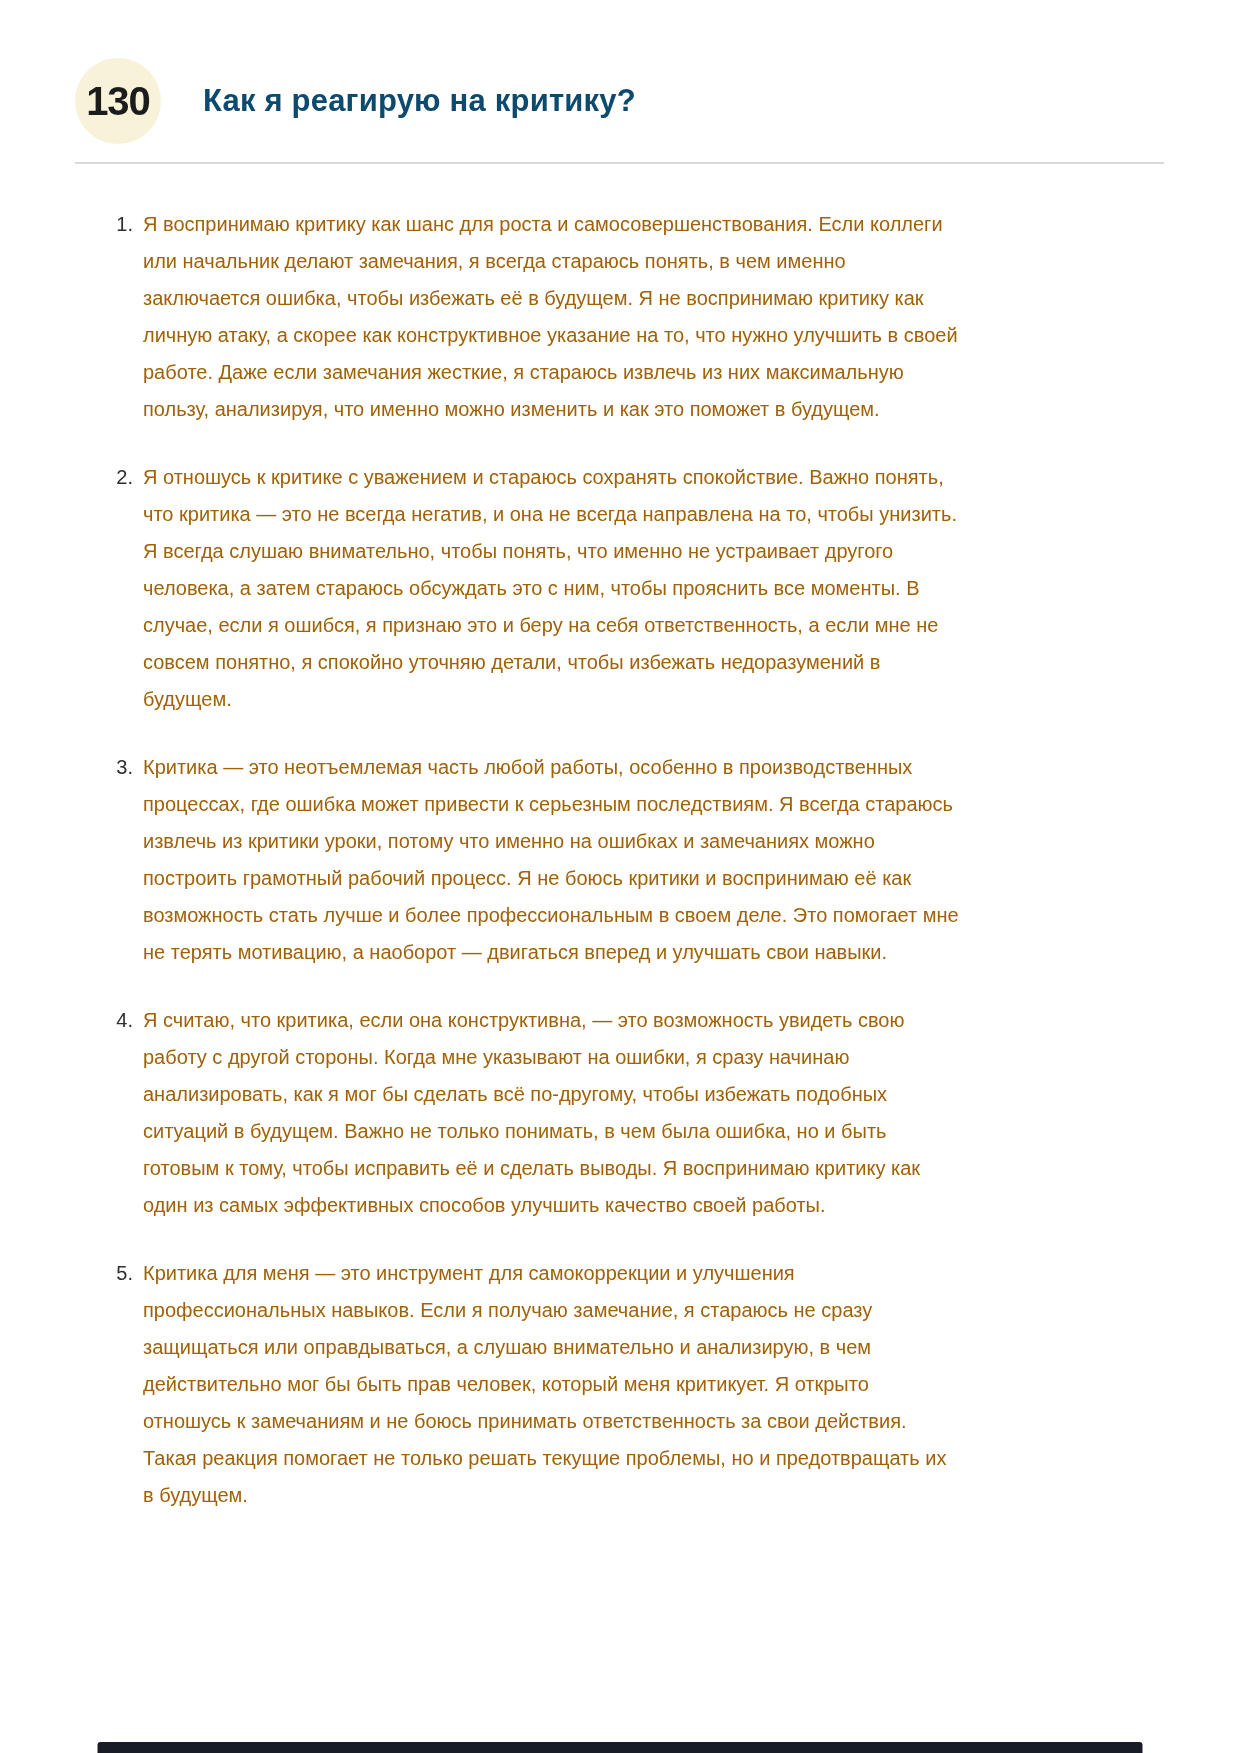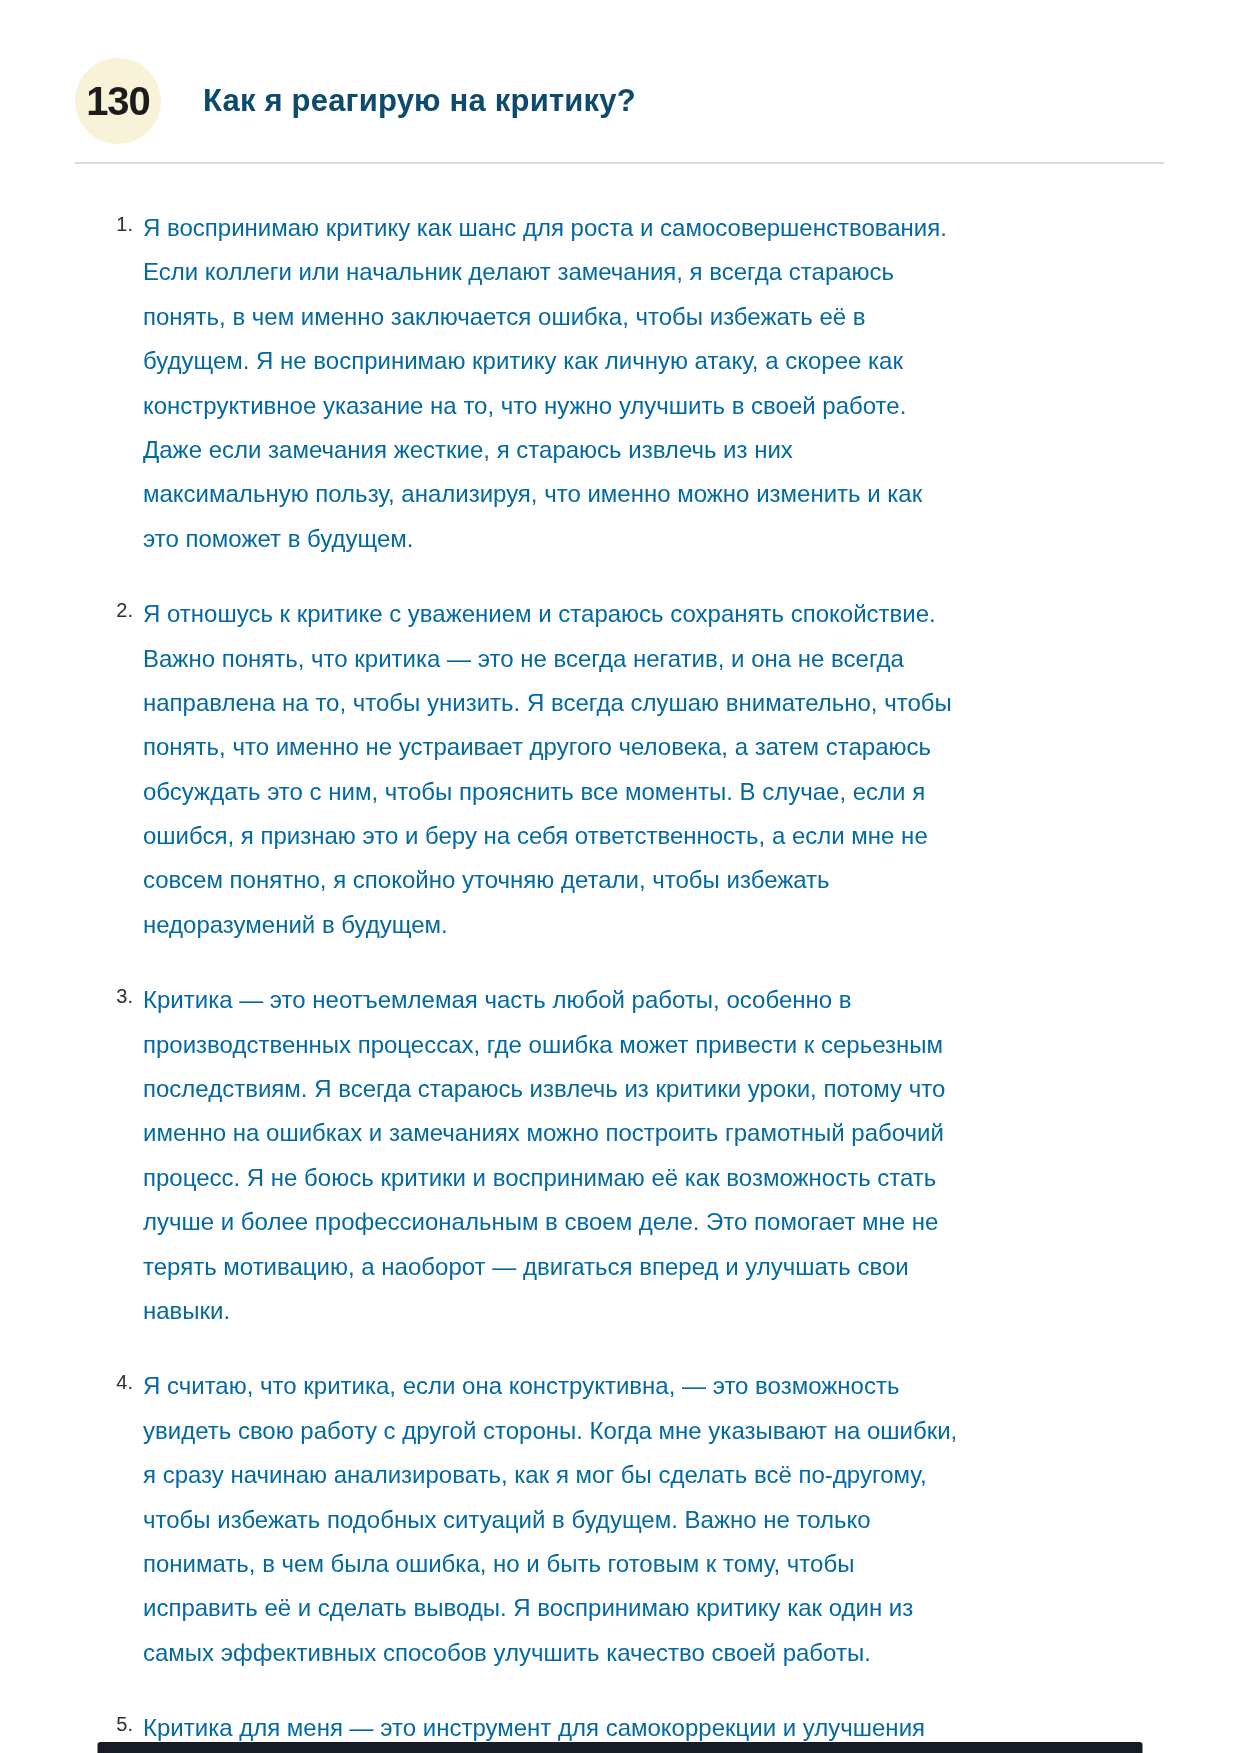--- a/index.html
+++ b/index.html
@@ -68,23 +68,23 @@
     flex: 0 0 28px;
     font-size: 20px;
     line-height: 1.85;
     color: #2e2e2e;
     text-align: right;
     margin-right: 10px;
   }
 
   .answer-text {
     flex: 1 1 auto;
-    font-size: 24px;
+    font-size: 20px;
     line-height: 1.85;
-    color: #0369a1;
+    color: #a16207;
     max-width: 900px;
   }
 
   .footer-bar {
     position: absolute;
     left: 50%;
     transform: translateX(-50%);
     bottom: 0;
     width: 1045px;
     height: 11px;

